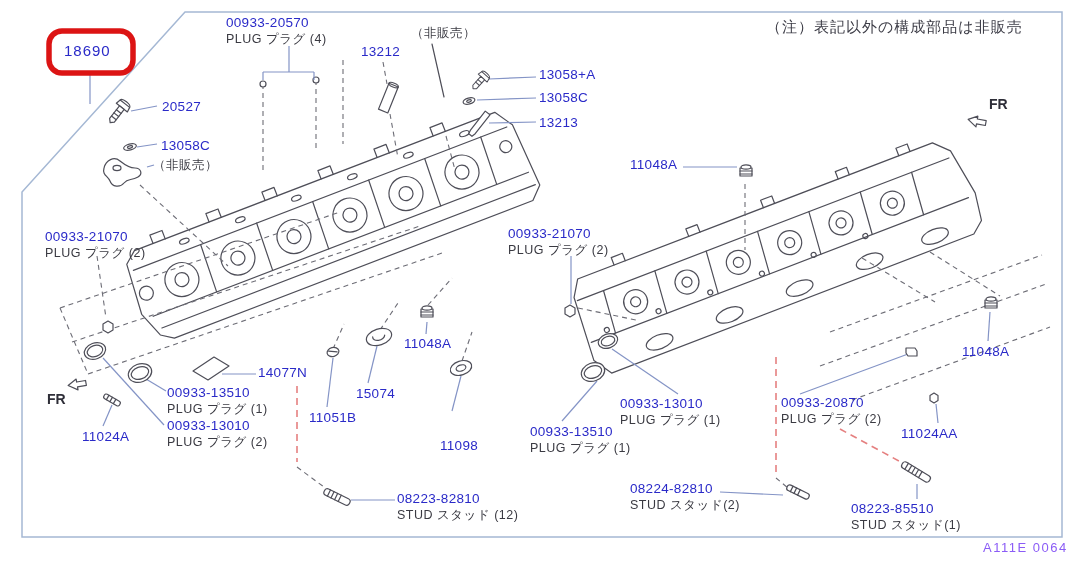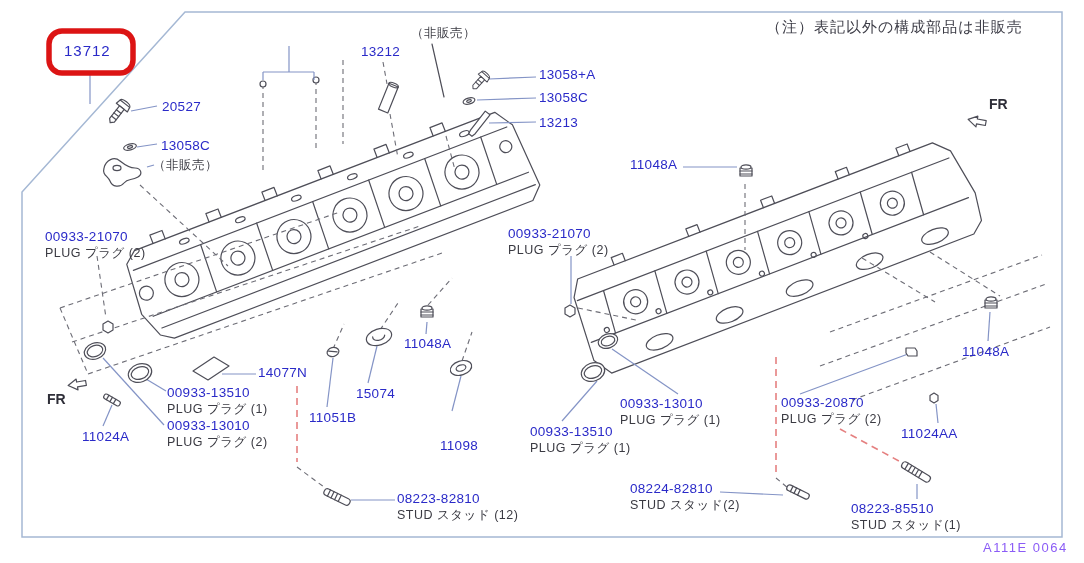--- a/index.html
+++ b/index.html
@@ -271,22 +271,26 @@
     <path class="dwf" d="M-9,0 l9,-5 v3 h9 v5 h-9 v3 z"></path>
   </g>
   <g transform="translate(977,121) rotate(10)">
     <path class="dwf" d="M-9,0 l9,-5 v3 h9 v5 h-9 v3 z"></path>
   </g>
 
   <rect class="hibox" x="49" y="31" width="84" height="42" rx="13"></rect>
 </svg>
 
 
-<div id="hl-text">13712</div>
-
+<div id="hl-text">18690</div>
+
+<div class="lbl" style="left:226px;top:15px">
+      <div class="num">00933-20570</div>
+      <div class="nm">PLUG  プラグ  (4)</div>
+    </div>
 <div class="lbl" style="left:361px;top:44px">
       <div class="num">13212</div>
     </div>
 <div class="lbl" style="left:411px;top:25px">
       <div class="nm">（非販売）</div>
     </div>
 <div class="lbl" style="left:539px;top:67px">
       <div class="num">13058+A</div>
     </div>
 <div class="lbl" style="left:539px;top:90px">

